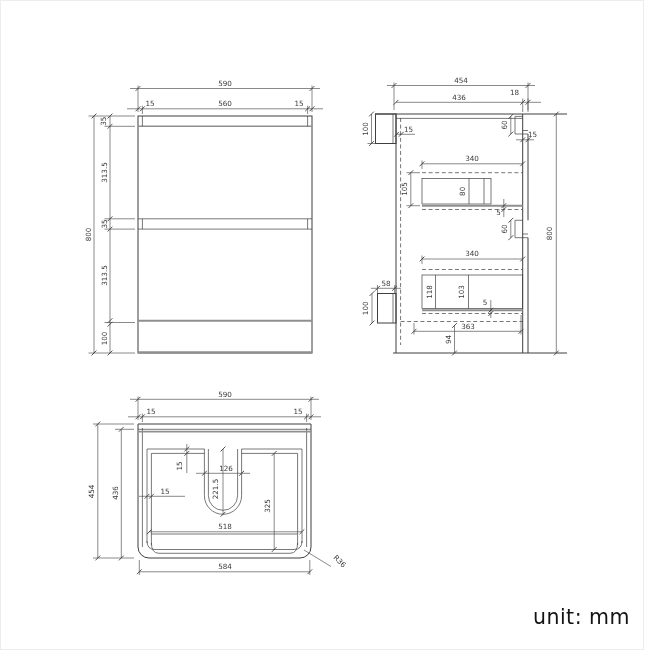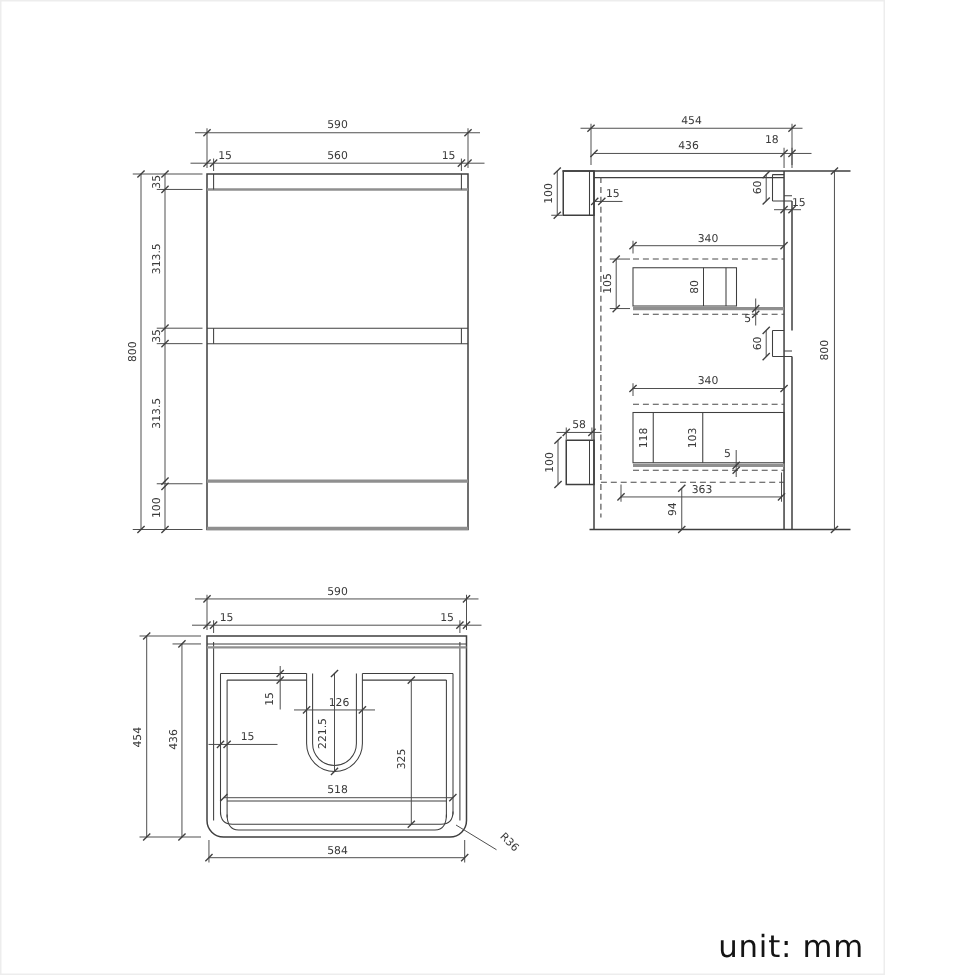--- a/index.html
+++ b/index.html
@@ -1,27 +1,27 @@
 <!DOCTYPE html>
 <html><head>
 <meta charset="utf-8">
 <style>
   html,body{margin:0;padding:0;background:#fff;}
-  .canvas{position:relative;width:590px;height:650px;background:#ffffff;border:1px solid #ededed;box-sizing:border-box;overflow:hidden;font-family:"DejaVu Sans",sans-serif;}
+  .canvas{position:relative;width:644px;height:650px;background:#ffffff;border:1px solid #ededed;box-sizing:border-box;overflow:hidden;font-family:"DejaVu Sans",sans-serif;}
   svg{position:absolute;left:0;top:0;}
   
   .ln  {stroke:#3f3f3f;stroke-width:1;fill:none;}
   .thin{stroke:#3f3f3f;stroke-width:.7;fill:none;}
   .med {stroke:#8f8f8f;stroke-width:1.6;fill:none;}
   .thk {stroke:#8f8f8f;stroke-width:2.1;fill:none;}
   .dim {stroke:#4a4a4a;stroke-width:.65;fill:none;}
   .dash{stroke:#4a4a4a;stroke-width:.75;fill:none;stroke-dasharray:4 2.6;}
   use.tk{stroke:#3f3f3f;stroke-width:.9;}
   text.dl{font:7.2px "DejaVu Sans",sans-serif;fill:#3a3a3a;text-anchor:middle;}
-  .unit{position:absolute;right:13px;top:618px;font-size:20.5px;color:#141414;letter-spacing:.5px;}
+  .unit{position:absolute;right:13px;top:604px;font-size:20.5px;color:#141414;letter-spacing:.5px;}
 </style>
 </head>
 <body>
 
 <div class="canvas">
 <svg width="650" height="650" viewBox="0 0 650 650">
   <defs>
     <path id="tk" d="M-2.4 2.4 L2.4 -2.4"></path>
   </defs>
 

